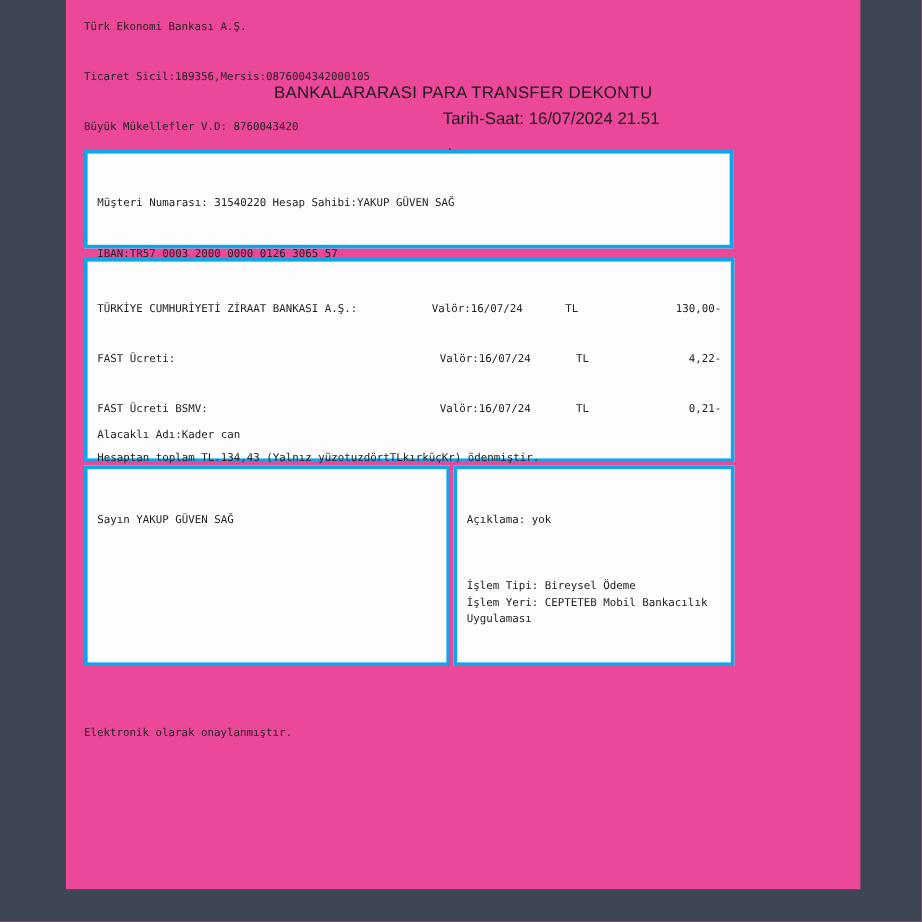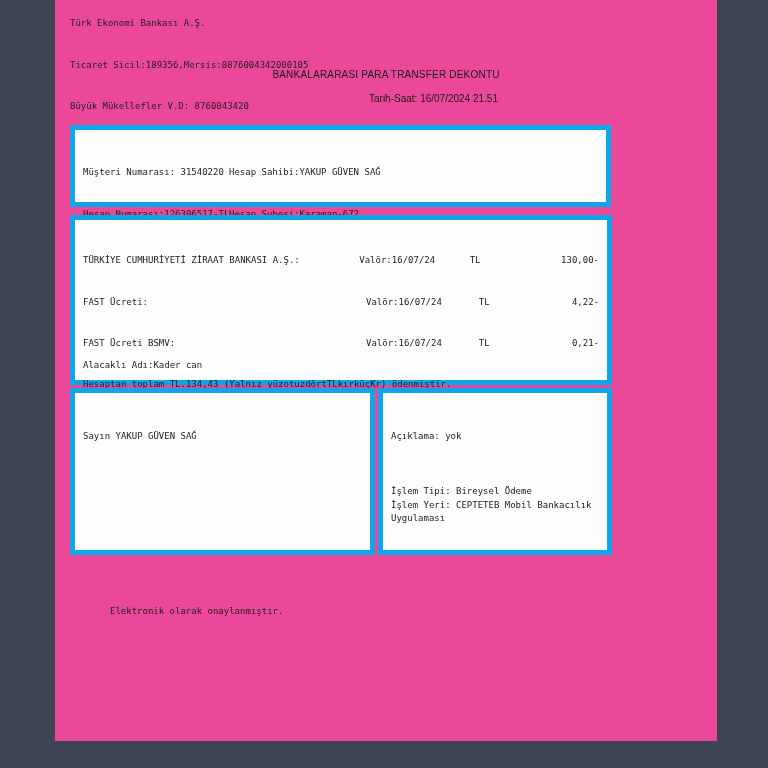--- a/index.html
+++ b/index.html
@@ -12,47 +12,47 @@
     color:#1f1f1f;
   }
   .paper{
     position:absolute;
     left:55px;top:0;
     width:662px;height:741px;
     background:#ec4899;
     overflow:hidden;
   }
   .mono{font-family:"DejaVu Sans Mono", monospace;font-size:9px;line-height:13.7px;white-space:pre;color:#222;}
-  .sans{font-family:"Liberation Sans", sans-serif;font-size:10px;color:#1a1a1a;}
+  .sans{font-family:"Liberation Sans", sans-serif;font-size:14px;color:#1a1a1a;}
 
   .doc-header{position:absolute;left:15px;top:-10px;}
   .doc-title{position:absolute;left:0;top:69px;width:100%;text-align:center;letter-spacing:0.2px;}
   .doc-meta{position:absolute;left:314px;top:92px;line-height:13px;}
   .doc-meta .line2{padding-left:4px;margin-top:20px;}
 
-  .box{position:absolute;border:5px solid #0ea5e9;background:#fdfdfd;box-sizing:border-box;}
+  .box{position:absolute;border:3px solid #0ea5e9;background:#fdfdfd;box-sizing:border-box;}
   .box-account{left:15px;top:125px;width:541px;height:82px;padding:9px 8px;}
   .box-txn{left:15px;top:215px;width:542px;height:170px;padding:7px 8px;}
   .box-recipient{left:15px;top:388px;width:305px;height:167px;padding:10px 8px;}
   .box-info{left:323px;top:388px;width:234px;height:167px;padding:10px 8px;}
 
   .two-col{display:flex;}
   .two-col .col-l{width:146px;}
 
   .t-row{display:flex;gap:24px;}
   .t-desc{width:292px;}
   .t-valor{width:100px;}
   .t-cur{width:78px;}
   .t-amt{flex:1;text-align:right;}
 
   .beneficiary{position:absolute;left:8px;top:112px;}
 
   .info-bottom{position:absolute;left:8px;top:92px;width:212px;white-space:normal;}
 
-  .doc-footer{position:absolute;left:15px;top:578px;margin-left:40px;}
+  .doc-footer{position:absolute;left:15px;top:578px;}
 </style>
 </head>
 <body>
 
 <div class="paper">
 
   <div class="doc-header mono">
     <div>Türk Ekonomi Bankası A.Ş.</div>
     <div>Ticaret Sicil:189356,Mersis:0876004342000105</div>
     <div>Büyük Mükellefler V.D: 8760043420</div>
@@ -63,24 +63,20 @@
 
   <div class="doc-meta sans">
     <div>Tarih-Saat: 16/07/2024 21.51</div>
     <div class="line2">İşlem No:  00009791  SYS</div>
   </div>
 
   <div class="box box-account mono">
     <div class="two-col">
       <span class="col-l">Müşteri Numarası: 31540220</span>
       <span>Hesap Sahibi:YAKUP GÜVEN SAĞ</span>
-    </div>
-    <div class="two-col">
-      <span class="col-l">Hesap Numarası:126306517-TL</span>
-      <span>Hesap Şubesi:Karaman-672</span>
     </div>
     <div>IBAN:TR57 0003 2000 0000 0126 3065 57</div>
     <div>FAST No:311002197</div>
   </div>
 
   <div class="box box-txn mono">
     <div class="t-row">
       <span class="t-desc">TÜRKİYE CUMHURİYETİ ZİRAAT BANKASI A.Ş.:</span>
       <span class="t-valor">Valör:16/07/24</span>
       <span class="t-cur">TL</span>

